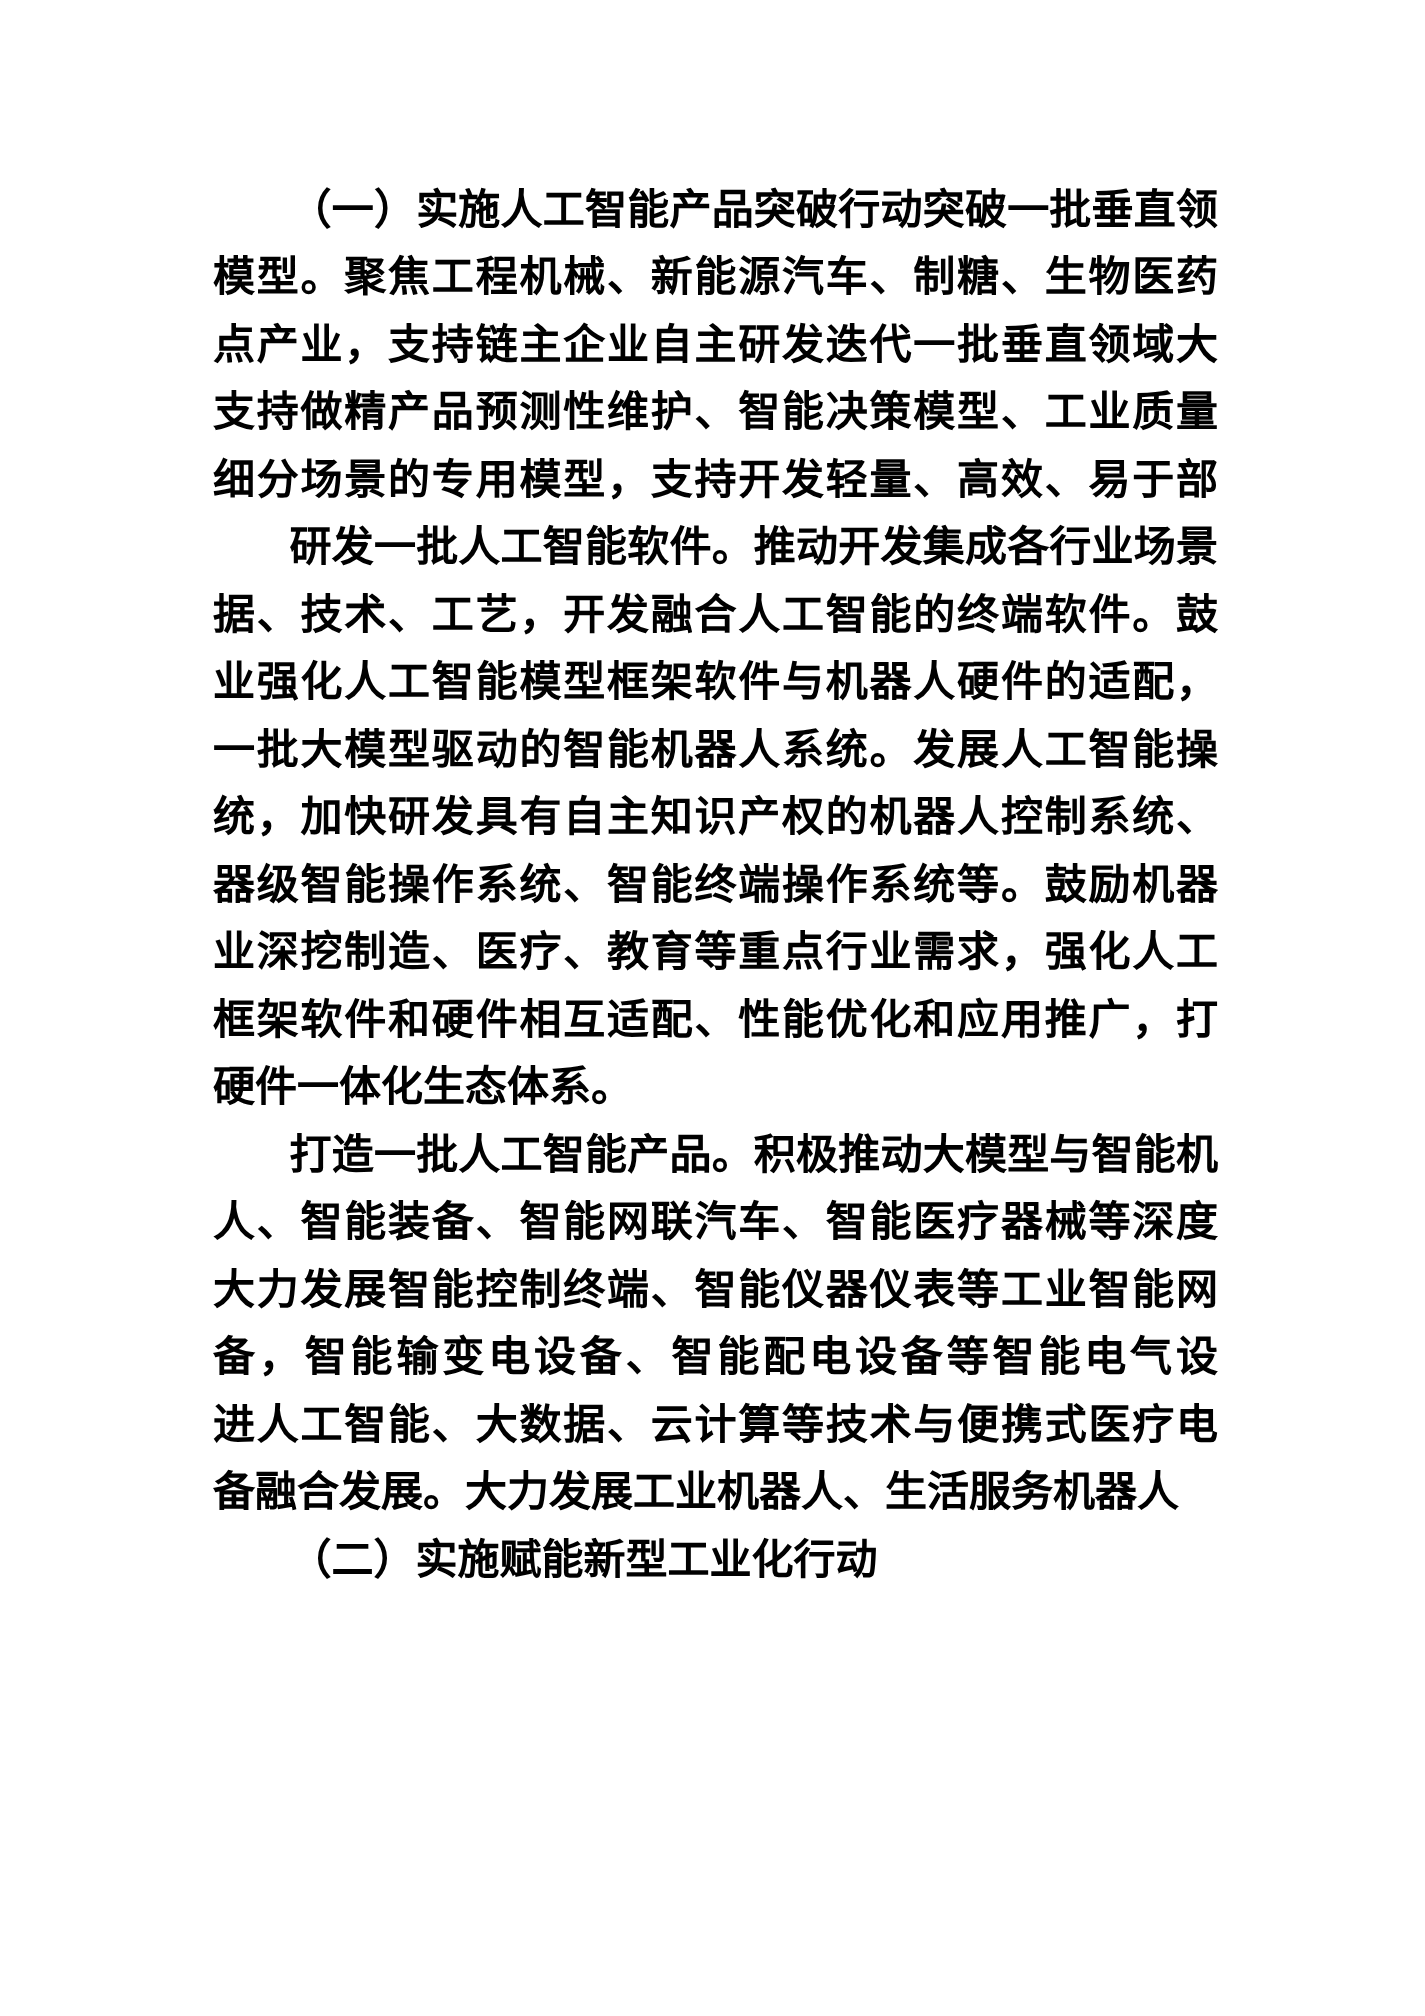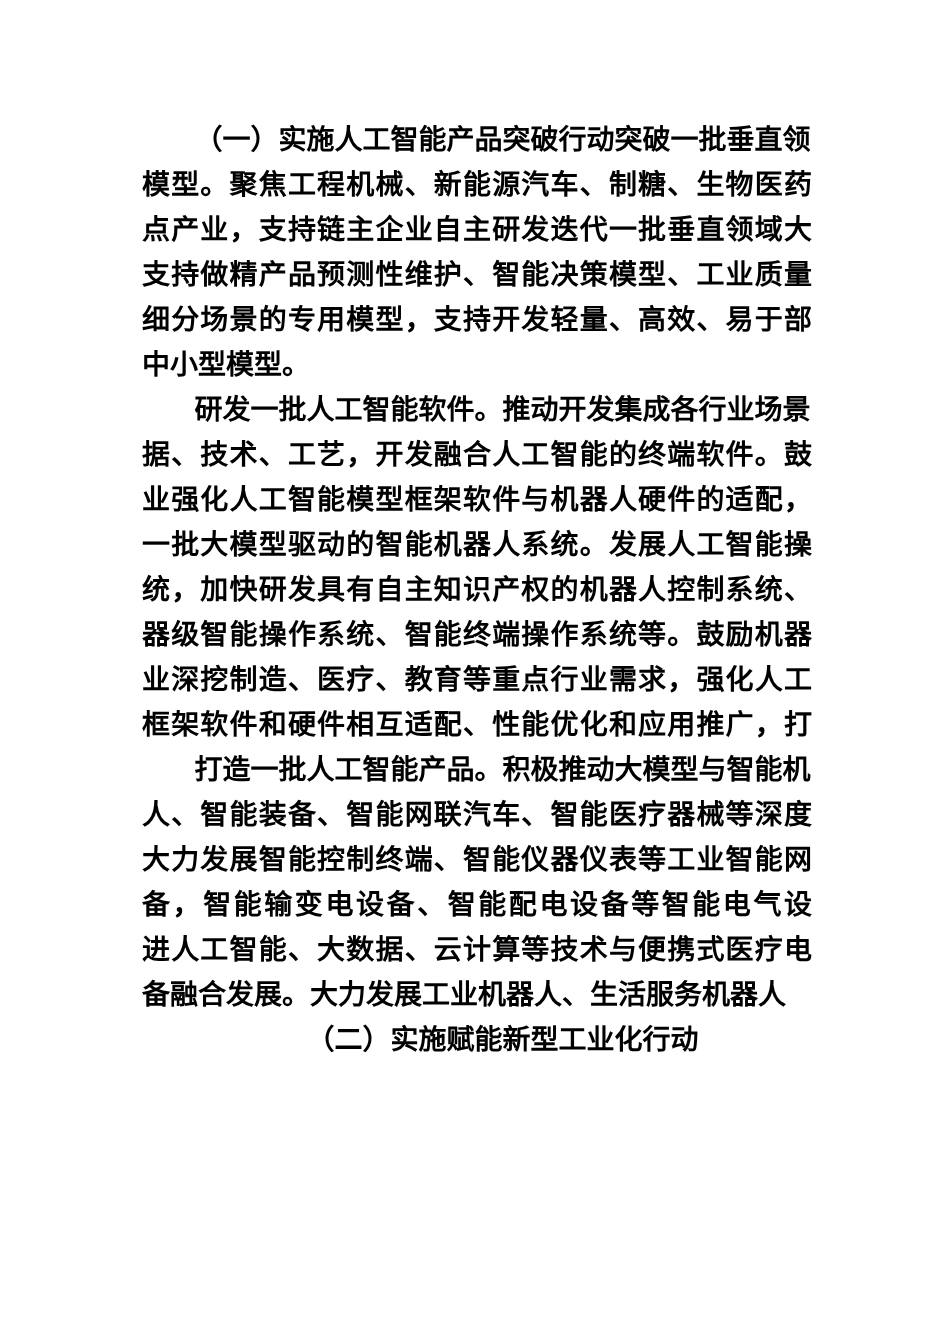--- a/index.html
+++ b/index.html
@@ -34,42 +34,41 @@
     height: 45px;
     overflow: hidden;
   }
   .line.justify {
     text-align: justify;
     text-align-last: justify;
     text-justify: inter-ideograph;
   }
   .line.indent {
     padding-left: 51px;
-    text-align: center;
   }
 </style>
 </head>
 <body>
 
 <div class="page">
   <div class="text-block">
     <div class="line indent justify">（一）实施人工智能产品突破行动突破一批垂直领域</div>
     <div class="line justify">模型。聚焦工程机械、新能源汽车、制糖、生物医药等重</div>
     <div class="line justify">点产业，支持链主企业自主研发迭代一批垂直领域大模型</div>
     <div class="line justify">支持做精产品预测性维护、智能决策模型、工业质量控制</div>
     <div class="line justify">细分场景的专用模型，支持开发轻量、高效、易于部署的</div>
-    <div class="line">中小型模型。</div>
     <div class="line indent justify">研发一批人工智能软件。推动开发集成各行业场景数</div>
     <div class="line justify">据、技术、工艺，开发融合人工智能的终端软件。鼓励企</div>
     <div class="line justify">业强化人工智能模型框架软件与机器人硬件的适配，打造</div>
     <div class="line justify">一批大模型驱动的智能机器人系统。发展人工智能操作系</div>
     <div class="line justify">统，加快研发具有自主知识产权的机器人控制系统、服务</div>
     <div class="line justify">器级智能操作系统、智能终端操作系统等。鼓励机器人企</div>
     <div class="line justify">业深挖制造、医疗、教育等重点行业需求，强化人工智能</div>
     <div class="line justify">框架软件和硬件相互适配、性能优化和应用推广，打造软</div>
+    <div class="line">硬件一体化生态体系。</div>
     <div class="line indent justify">打造一批人工智能产品。积极推动大模型与智能机器</div>
     <div class="line justify">人、智能装备、智能网联汽车、智能医疗器械等深度融合</div>
     <div class="line justify">大力发展智能控制终端、智能仪器仪表等工业智能网联设</div>
     <div class="line justify">备，智能输变电设备、智能配电设备等智能电气设备。推</div>
     <div class="line justify">进人工智能、大数据、云计算等技术与便携式医疗电子设</div>
     <div class="line">备融合发展。大力发展工业机器人、生活服务机器人等。</div>
     <div class="line indent">（二）实施赋能新型工业化行动</div>
   </div>
 </div>
 

